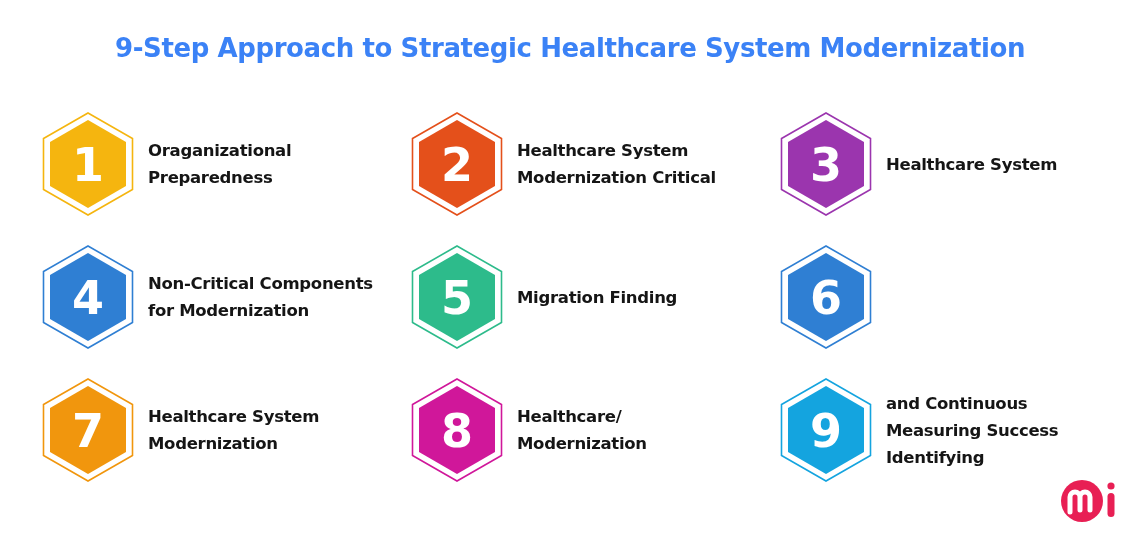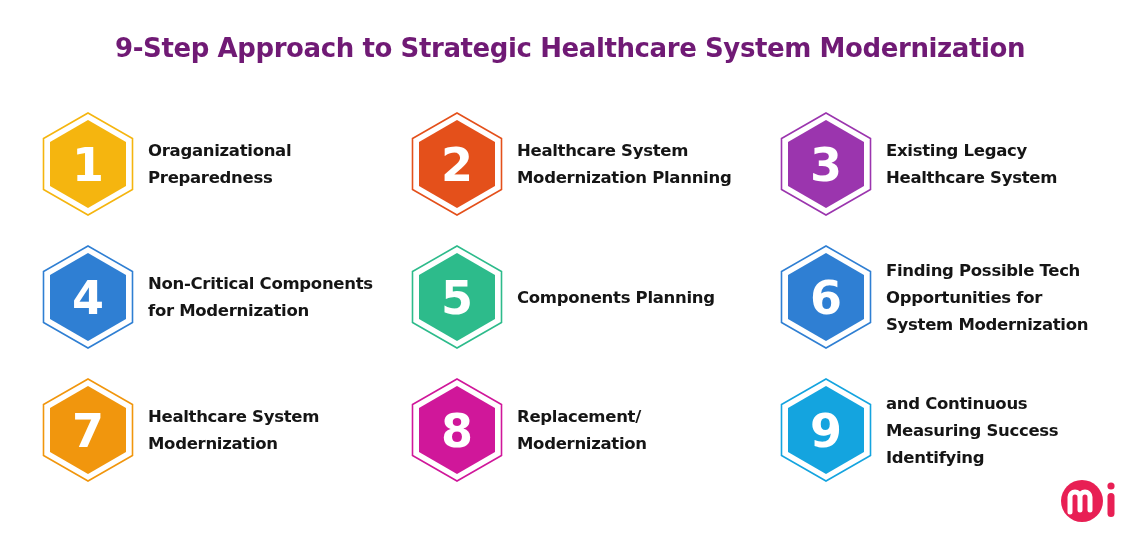--- a/index.html
+++ b/index.html
@@ -7,21 +7,21 @@
     body { position: relative; font-family: "DejaVu Sans", "Liberation Sans", sans-serif; }
 
     .title {
       position: absolute;
       left: 0; top: 33px; width: 1140px;
       text-align: center;
       font-family: "DejaVu Sans", sans-serif;
       font-weight: bold;
       font-size: 26px;
       letter-spacing: -0.4px;
-      color: #701a75;
+      color: #3b82f6;
       white-space: nowrap;
     }
 
     .step {
       position: absolute;
       width: 370px;
       height: 104px;
     }
     .hex {
       position: absolute;
@@ -81,34 +81,33 @@
 <div class="step" style="left:411px; top:112px;">
   <div class="hex">
     <svg viewBox="0 0 92 104">
         <polygon class="outer" points="46,1 90.5,26.5 90.5,77.5 46,103 1.5,77.5 1.5,26.5" fill="none" stroke-width="1.6" stroke="#E4501B"></polygon>
         <polygon class="inner" points="46,8 84,30 84,74 46,96 8,74 8,30" fill="#E4501B"></polygon>
       </svg>
     <div class="num">2</div>
   </div>
   <div class="label">
     <span>Healthcare System</span>
-    <span>Modernization Planning</span>
+    <span>Modernization Critical</span>
   </div>
 </div>
 
 <div class="step" style="left:780px; top:112px;">
   <div class="hex">
     <svg viewBox="0 0 92 104">
         <polygon class="outer" points="46,1 90.5,26.5 90.5,77.5 46,103 1.5,77.5 1.5,26.5" fill="none" stroke-width="1.6" stroke="#9B35AE"></polygon>
         <polygon class="inner" points="46,8 84,30 84,74 46,96 8,74 8,30" fill="#9B35AE"></polygon>
       </svg>
     <div class="num">3</div>
   </div>
   <div class="label">
-    <span>Existing Legacy</span>
     <span>Healthcare System</span>
   </div>
 </div>
 
 <div class="step" style="left:42px; top:245px;">
   <div class="hex">
     <svg viewBox="0 0 92 104">
         <polygon class="outer" points="46,1 90.5,26.5 90.5,77.5 46,103 1.5,77.5 1.5,26.5" fill="none" stroke-width="1.6" stroke="#2F7FD3"></polygon>
         <polygon class="inner" points="46,8 84,30 84,74 46,96 8,74 8,30" fill="#2F7FD3"></polygon>
       </svg>
@@ -122,36 +121,31 @@
 
 <div class="step" style="left:411px; top:245px;">
   <div class="hex">
     <svg viewBox="0 0 92 104">
         <polygon class="outer" points="46,1 90.5,26.5 90.5,77.5 46,103 1.5,77.5 1.5,26.5" fill="none" stroke-width="1.6" stroke="#2DBB8B"></polygon>
         <polygon class="inner" points="46,8 84,30 84,74 46,96 8,74 8,30" fill="#2DBB8B"></polygon>
       </svg>
     <div class="num">5</div>
   </div>
   <div class="label">
-    <span>Components Planning</span>
+    <span>Migration Finding</span>
   </div>
 </div>
 
 <div class="step" style="left:780px; top:245px;">
   <div class="hex">
     <svg viewBox="0 0 92 104">
         <polygon class="outer" points="46,1 90.5,26.5 90.5,77.5 46,103 1.5,77.5 1.5,26.5" fill="none" stroke-width="1.6" stroke="#2F7FD3"></polygon>
         <polygon class="inner" points="46,8 84,30 84,74 46,96 8,74 8,30" fill="#2F7FD3"></polygon>
       </svg>
     <div class="num">6</div>
-  </div>
-  <div class="label">
-    <span>Finding Possible Tech</span>
-    <span>Opportunities for</span>
-    <span>System Modernization</span>
   </div>
 </div>
 
 <div class="step" style="left:42px; top:378px;">
   <div class="hex">
     <svg viewBox="0 0 92 104">
         <polygon class="outer" points="46,1 90.5,26.5 90.5,77.5 46,103 1.5,77.5 1.5,26.5" fill="none" stroke-width="1.6" stroke="#F1960D"></polygon>
         <polygon class="inner" points="46,8 84,30 84,74 46,96 8,74 8,30" fill="#F1960D"></polygon>
       </svg>
     <div class="num">7</div>
@@ -164,21 +158,21 @@
 
 <div class="step" style="left:411px; top:378px;">
   <div class="hex">
     <svg viewBox="0 0 92 104">
         <polygon class="outer" points="46,1 90.5,26.5 90.5,77.5 46,103 1.5,77.5 1.5,26.5" fill="none" stroke-width="1.6" stroke="#D0179A"></polygon>
         <polygon class="inner" points="46,8 84,30 84,74 46,96 8,74 8,30" fill="#D0179A"></polygon>
       </svg>
     <div class="num">8</div>
   </div>
   <div class="label">
-    <span>Replacement/</span>
+    <span>Healthcare/</span>
     <span>Modernization</span>
   </div>
 </div>
 
 <div class="step" style="left:780px; top:378px;">
   <div class="hex">
     <svg viewBox="0 0 92 104">
         <polygon class="outer" points="46,1 90.5,26.5 90.5,77.5 46,103 1.5,77.5 1.5,26.5" fill="none" stroke-width="1.6" stroke="#14A4DF"></polygon>
         <polygon class="inner" points="46,8 84,30 84,74 46,96 8,74 8,30" fill="#14A4DF"></polygon>
       </svg>

